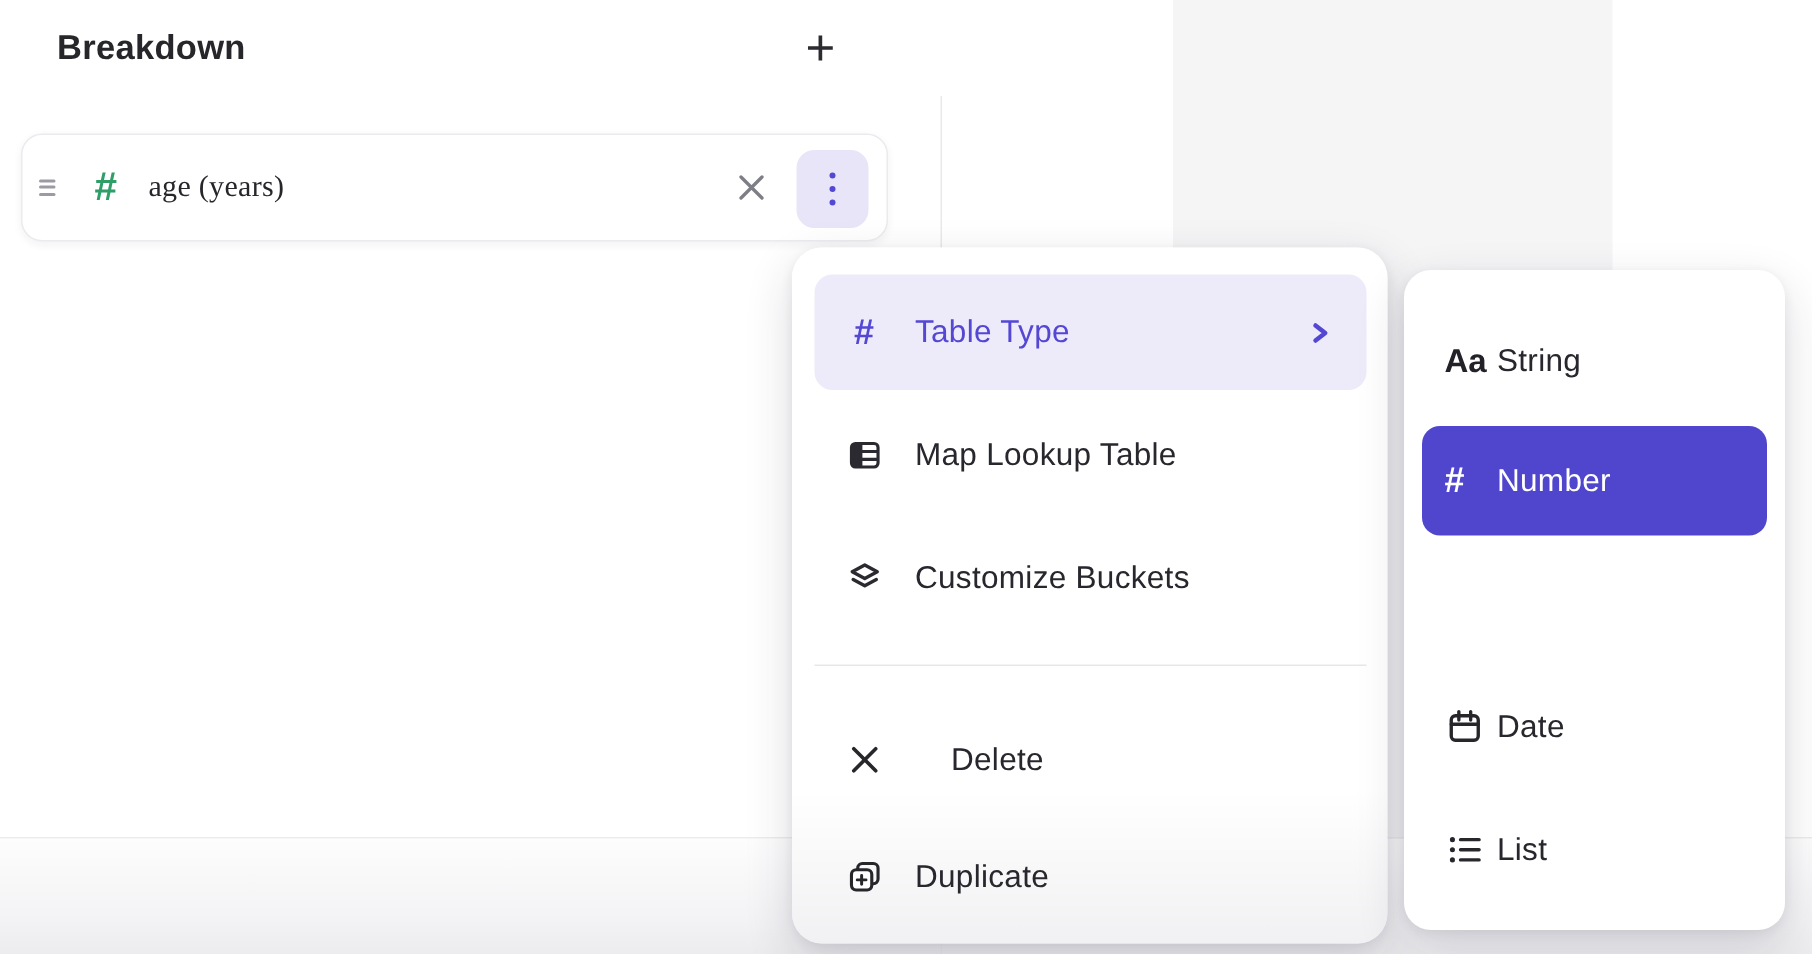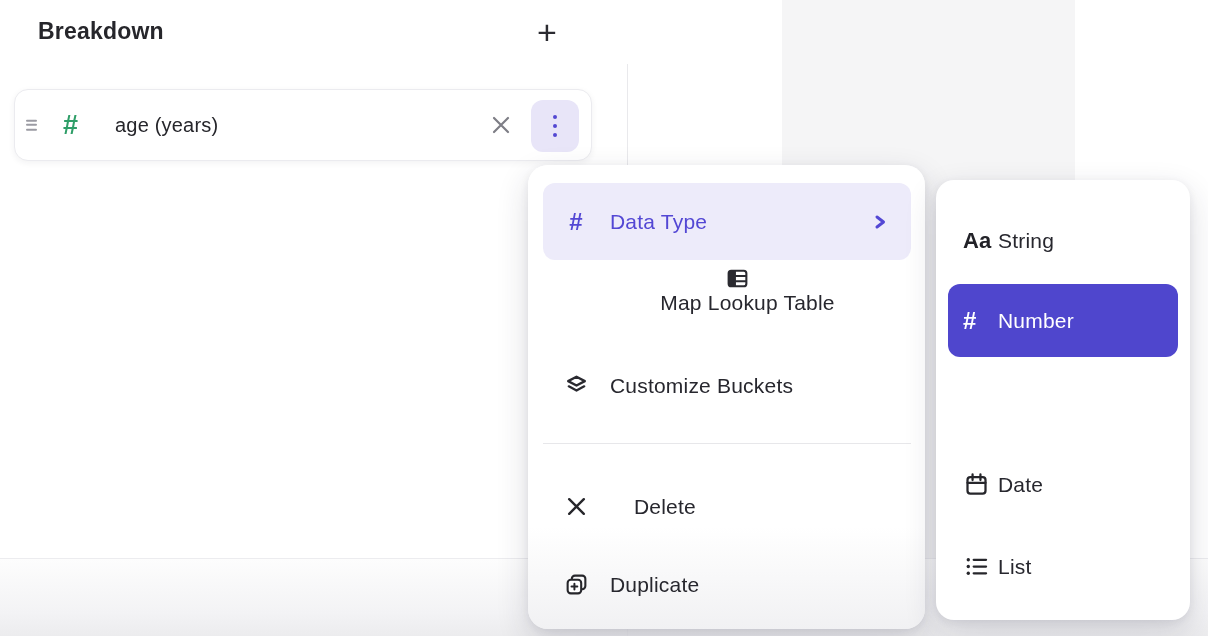--- a/index.html
+++ b/index.html
@@ -29,22 +29,22 @@
   
   .field-card { position:absolute; left:14px; top:89px; width:578px; height:72px;
     background:#fff; border:1px solid #ebebef; border-radius:14px;
     box-shadow:0 2px 6px rgba(30,30,50,.06); }
   .drag-handle { position:absolute; left:9px; top:50%; transform:translateY(-50%);
     display:flex; flex-direction:column; gap:2.8px; cursor:grab; padding:4px 2px; }
   .drag-handle i { display:block; width:11px; height:1.7px; background:#9b9ba3; border-radius:1px; }
   .hash { font-weight:700; font-style:normal; }
   .field-type { position:absolute; left:48px; top:50%; transform:translateY(-50%);
     font-size:27px; color:#2f9e68; }
-  .field-label { position:absolute; left:100px; top:50%; transform:translateY(-50%);
-    font-size:20px; font-weight:500; color:#26262b; letter-spacing:.2px; }
+  .field-label { position:absolute; left:84px; top:50%; transform:translateY(-50%);
+    font-size:20px; font-weight:500; color:#26262b; letter-spacing:.2px;font-family:Liberation Serif, serif; }
   .close-btn { position:absolute; right:74px; top:50%; transform:translateY(-50%);
     width:32px; height:32px; border:none; background:transparent; cursor:pointer;
     display:flex; align-items:center; justify-content:center; }
   .kebab-btn { position:absolute; right:12px; top:10px; width:48px; height:52px; border:none;
     border-radius:12px; background:#e8e5f8; cursor:pointer;
     display:flex; align-items:center; justify-content:center; }
   .kebab { display:flex; flex-direction:column; gap:4.5px; }
   .kebab i { display:block; width:4.6px; height:4.6px; border-radius:50%; background:#5348d2; }
 
   
@@ -57,21 +57,21 @@
   .menu-row .mi { width:26px; display:flex; align-items:center; justify-content:center;
     flex:0 0 26px; }
   .menu-row .ml { margin-left:21px; font-size:21px; font-weight:500; color:#27272e;
     letter-spacing:.2px; }
   .menu-row.active { background:#edebfa; }
   .menu-row.active .ml { color:#5347d4; }
   .mi.hash-purple { font-size:24px; font-weight:600; color:#5347d4; }
   .chev { position:absolute; right:24px; top:50%; transform:translateY(-50%); }
   .menu-divider { position:absolute; left:15px; top:278px; width:368px; height:1px;
     background:#e7e7ea; }
-  .r1 { top:18px; } .r2 { top:100px;flex-direction:column; } .r3 { top:182px; } .r4 { top:303px;gap:24px; } .r5 { top:381px; }
+  .r1 { top:18px; } .r2 { top:100px; } .r3 { top:182px; } .r4 { top:303px;gap:24px; } .r5 { top:381px; }
 
   
   .submenu { position:absolute; left:936px; top:180px; width:254px; height:440px;
     background:#ffffff; border-radius:18px; z-index:11;
     box-shadow:0 12px 32px rgba(40,40,60,.16), 0 2px 8px rgba(40,40,60,.08);text-align:center; }
   .sub-row { position:absolute; left:12px; width:230px; height:73px; border-radius:12px;
     display:flex; align-items:center; padding-left:15px; cursor:pointer; }
   .sub-row .si { width:34px; flex:0 0 34px; display:flex; align-items:center; }
   .sub-row .sl { margin-left:1px; font-size:21px; font-weight:500; color:#27272e;
     letter-spacing:.2px; }
@@ -123,21 +123,21 @@
             <i></i>
           </span>
       </button>
     </div>
   </div>
 
   <div class="dropdown">
 
     <div class="menu-row active r1">
       <span class="mi hash-purple">#</span>
-      <span class="ml">Data Type</span>
+      <span class="ml">Table Type</span>
       <svg class="chev" width="14" height="16" viewBox="0 0 14 16">
         <path d="M4 3 L10.5 8 L4 13" stroke="#5347d4" stroke-width="3" stroke-linecap="round" stroke-linejoin="round" fill="none"></path>
       </svg>
     </div>
 
     <div class="menu-row r2">
       <span class="mi">
         <svg width="25" height="25" viewBox="0 0 24 24">
           <path d="M6 4.5 H9.5 V19.5 H6 A2.5 2.5 0 0 1 3.5 17 V7 A2.5 2.5 0 0 1 6 4.5 Z" fill="#2a2a30"></path>
           <rect x="3.5" y="4.5" width="17" height="15" rx="2.5" stroke="#2a2a30" stroke-width="2" fill="none"></rect>

